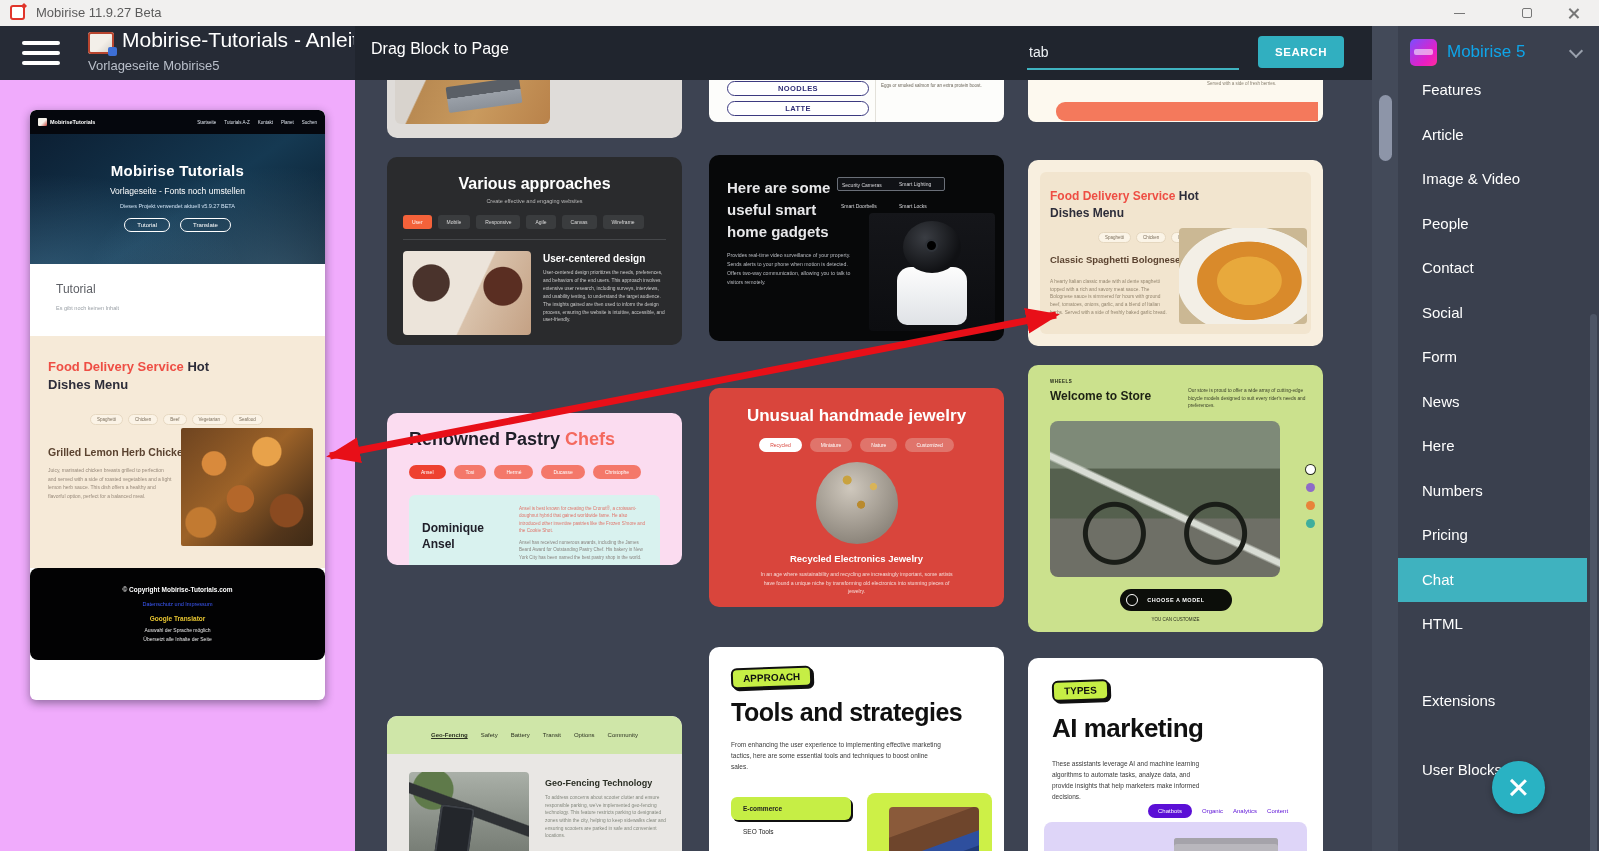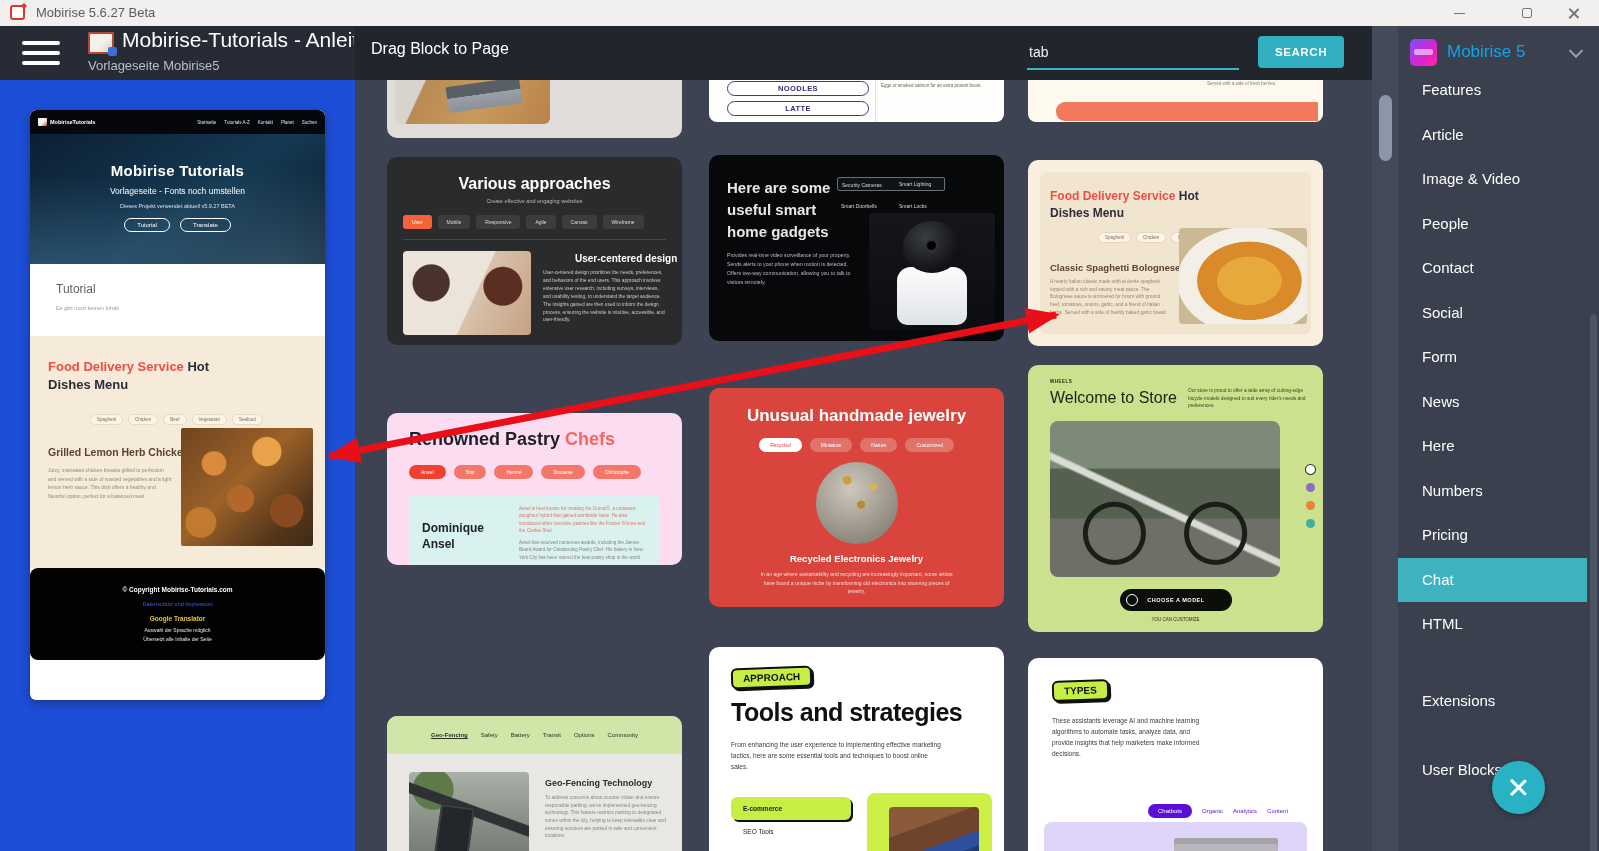--- a/index.html
+++ b/index.html
@@ -24,21 +24,21 @@
   #appheader{left:0;top:26px;width:1599px;height:54px;background:#262b36;z-index:2;}
   #hamburger{left:22px;top:14px;width:38px;height:26px;cursor:pointer;}
   #hamburger b{position:absolute;left:0;width:38px;height:4px;border-radius:2px;background:#fff;}
   #hamburger b:nth-child(1){top:1px;} #hamburger b:nth-child(2){top:11px;} #hamburger b:nth-child(3){top:21px;}
   #proj-logo{left:88px;top:6px;width:26px;height:22px;background:linear-gradient(135deg,#f3efe9 55%,#cfc9c0);border-radius:3px;box-shadow:inset 0 0 0 2px #b8452f;}
   #proj-logo:after{content:"";position:absolute;right:-3px;bottom:-2px;width:9px;height:9px;background:#3d6fd6;border-radius:2px;}
   #proj-title{left:122px;top:2px;font-size:21px;color:#ffffff;white-space:nowrap;width:232px;overflow:hidden;}
   #proj-sub{left:88px;top:32px;font-size:13px;color:#b9bfca;white-space:nowrap;}
 
   
-  #leftpane{left:0;top:80px;width:355px;height:771px;background:#1d4ed8;z-index:1;}
+  #leftpane{left:0;top:80px;width:355px;height:771px;background:#f0abfc;z-index:1;}
   #preview{left:30px;top:30px;width:295px;height:590px;background:#ffffff;border-radius:6px;box-shadow:0 3px 10px rgba(20,25,40,.45);overflow:hidden;}
   .pv-nav{position:relative;height:24px;background:#05070d;border-radius:6px 6px 0 0;display:flex;align-items:center;padding:0 8px;}
   .pv-brandbox{display:flex;align-items:center;gap:3px;}
   .pv-logo{width:9px;height:8px;background:linear-gradient(135deg,#f5f1ea 55%,#c9433a);border-radius:1px;}
   .pv-brand{color:#fff;font-size:5.5px;font-weight:bold;}
   .pv-links{margin-left:auto;display:flex;gap:8px;}
   .pv-links span{color:#dfe5ee;font-size:4.5px;}
   .pv-hero{position:relative;height:130px;background:
      radial-gradient(ellipse at 85% 115%,rgba(130,185,215,.35),transparent 55%),
      radial-gradient(ellipse at 5% 105%,rgba(110,165,200,.28),transparent 50%),
@@ -100,42 +100,42 @@
   #c-appr .t{margin-top:18px;text-align:center;font-size:16px;font-weight:bold;}
   #c-appr .s{margin-top:5px;text-align:center;font-size:5.5px;color:#b9b9b9;}
   #c-appr .tabs{position:absolute;left:16px;top:58px;display:flex;gap:6px;}
   #c-appr .tabs span{background:#3a3c3e;border-radius:3px;padding:4px 9px;font-size:5px;color:#ddd;}
   #c-appr .tabs span.on{background:#f4623a;color:#fff;}
   #c-appr .hr{position:absolute;left:16px;top:82px;width:263px;height:1px;background:#45474a;}
   #c-appr .img{position:absolute;left:16px;top:94px;width:128px;height:84px;border-radius:4px;background:
       radial-gradient(circle at 22% 38%,#4a332c 0 16%,transparent 17%),
       radial-gradient(circle at 78% 42%,#5a2e22 0 17%,transparent 18%),
       linear-gradient(115deg,#ece4da 0 55%,#d9c2ab 56%,#c4a184);}
-  #c-appr .h{position:absolute;left:156px;top:96px;font-size:10px;font-weight:bold;margin-left:32px;}
+  #c-appr .h{position:absolute;left:156px;top:96px;font-size:10px;font-weight:bold;}
   #c-appr .b{position:absolute;left:156px;top:112px;width:125px;font-size:4.8px;line-height:1.65;color:#c9c9c9;}
 
   
   #c-gadg{left:354px;top:131px;width:295px;height:186px;background:#070809;color:#e8e8ea;}
   #c-gadg .h{position:absolute;left:18px;top:22px;width:115px;font-size:15px;font-weight:bold;line-height:1.45;}
   .gsel{position:absolute;width:108px;height:14px;font-size:5px;color:#d8d8dc;line-height:14px;padding:0 4px;}
   .gsel.on{border:1px solid #6a6f78;border-radius:2px;background:#101216;}
   #c-gadg .b{position:absolute;left:18px;top:96px;width:130px;font-size:5.2px;line-height:1.7;color:#b9bcc2;}
   #c-gadg .cam{position:absolute;left:160px;top:58px;width:126px;height:118px;border-radius:4px;background:linear-gradient(180deg,#15161a,#0c0d10);}
   #c-gadg .cam .base{position:absolute;left:28px;bottom:6px;width:70px;height:58px;background:linear-gradient(180deg,#fdfdfd,#dfe2e6);border-radius:14px 14px 10px 10px;}
   #c-gadg .cam .dome{position:absolute;left:34px;top:8px;width:58px;height:52px;background:radial-gradient(circle at 38% 32%,#3a3d43,#101114 70%);border-radius:50%;}
   #c-gadg .cam .lens{position:absolute;left:56px;top:26px;width:13px;height:13px;background:#000;border:2px solid #2e3238;border-radius:50%;}
 
   
   #c-food{left:673px;top:136px;width:295px;height:186px;background:#f8efdf;}
   #c-food .inner{position:absolute;left:12px;top:12px;width:271px;height:162px;background:#f2e5cf;border-radius:6px;}
   #c-food .title{position:absolute;left:22px;top:28px;width:180px;font-size:12px;font-weight:bold;line-height:1.4;}
   #c-food .red{color:#ee4e44;} #c-food .dark{color:#2d2d3a;}
   #c-food .tabs{position:absolute;left:70px;top:72px;display:flex;gap:5px;}
   #c-food .tabs span{background:#fbf4e7;border:1px solid #e5d7bf;border-radius:7px;padding:2px 6px;font-size:4.5px;color:#7c6f5c;}
-  #c-food .h{position:absolute;left:22px;top:102px;font-size:9.5px;font-weight:bold;color:#5b4330;}
+  #c-food .h{position:absolute;left:22px;top:94px;font-size:9.5px;font-weight:bold;color:#5b4330;}
   #c-food .b{position:absolute;left:22px;top:118px;width:120px;font-size:4.8px;line-height:1.6;color:#94866f;}
   #c-food .img{position:absolute;right:16px;top:68px;width:128px;height:96px;border-radius:4px;background:
      radial-gradient(ellipse at 55% 55%,#e8a93c 0 32%,#d98a2b 33% 52%,#f3efe6 53% 72%,#cbb894 73%),
      linear-gradient(135deg,#b98a54,#8a5f33);}
 
   
   #c-pastry{left:32px;top:389px;width:295px;height:152px;background:#fbdcf0;}
   #c-pastry .t{margin:16px 0 0 22px;font-size:18px;font-weight:bold;color:#1e1e28;}
   #c-pastry .t em{font-style:normal;color:#f4695e;}
   #c-pastry .tabs{position:absolute;left:22px;top:52px;display:flex;gap:8px;}
@@ -156,21 +156,21 @@
      radial-gradient(circle at 38% 22%,#c9a23f 0 5%,transparent 6%),
      radial-gradient(circle at 55% 52%,#b98a2e 0 6%,transparent 7%),
      radial-gradient(circle at 70% 30%,#d9b458 0 4%,transparent 5%),
      radial-gradient(circle at 42% 32%,#cfc8bd,#8d867c 75%);}
   #c-jewel .h{margin-top:9px;font-size:9.5px;font-weight:bold;}
   #c-jewel .b{margin:6px auto 0;width:200px;font-size:5.2px;line-height:1.65;color:#f6d9d5;}
 
   
   #c-store{left:673px;top:341px;width:295px;height:267px;background:#cbe18d;color:#1d2114;}
   #c-store .lbl{position:absolute;left:22px;top:14px;font-size:4.5px;font-weight:bold;letter-spacing:.5px;}
-  #c-store .t{position:absolute;left:22px;top:24px;font-size:16px;font-weight:normal;}
+  #c-store .t{position:absolute;left:22px;top:24px;font-size:12px;font-weight:bold;}
   #c-store .b{position:absolute;left:160px;top:22px;width:122px;font-size:4.8px;line-height:1.6;color:#3a4028;}
   #c-store .img{position:absolute;left:22px;top:56px;width:230px;height:156px;border-radius:8px;background:
      radial-gradient(circle at 28% 72%,transparent 0 13%,#1a1d18 13.5% 15.5%,transparent 16%),
      radial-gradient(circle at 72% 72%,transparent 0 13%,#1a1d18 13.5% 15.5%,transparent 16%),
      linear-gradient(25deg,transparent 44%,#d8dcd4 45% 47%,transparent 48%),
      linear-gradient(180deg,#7e8a78 0 30%,#55604e 31% 62%,#6e6f66 63%);}
   #c-store .dots{position:absolute;right:8px;top:100px;display:flex;flex-direction:column;gap:9px;align-items:center;}
   #c-store .dots i{width:9px;height:9px;border-radius:50%;display:block;}
   #c-store .dots i.d1{background:#fff;box-shadow:0 0 0 1px #2a2e20;}
   #c-store .dots i.d2{background:#8e6bc8;} #c-store .dots i.d3{background:#e8833a;} #c-store .dots i.d4{background:#3fae9d;}
@@ -236,21 +236,21 @@
 
   #arrow-svg{position:absolute;left:0;top:0;width:1599px;height:851px;z-index:40;pointer-events:none;}
 </style>
 </head>
 <body>
 
 <div id="stage">
 
   <div class="abs" id="titlebar">
     <div class="abs" id="tb-icon"></div>
-    <div class="abs" id="tb-title">Mobirise 5.6.27 Beta</div>
+    <div class="abs" id="tb-title">Mobirise 11.9.27 Beta</div>
     <div class="abs wc" id="wc-min">
         <i></i>
       </div>
     <div class="abs wc" id="wc-max">
         <i></i>
       </div>
     <div class="abs wc" id="wc-close">
         <i></i>
       </div>
   </div>
@@ -462,20 +462,21 @@
         <div class="item">SEO Tools</div>
         <div class="item">Social Media</div>
       </div>
       <div class="panel">
           <div class="ph"></div>
         </div>
     </div>
 
     <div class="card" id="c-ai">
       <div class="badge badge-w">TYPES</div>
+      <div class="t">AI marketing</div>
       <div class="b">These assistants leverage AI and machine learning algorithms to automate tasks, analyze data, and provide insights that help marketers make informed decisions.</div>
       <div class="tabs">
         <span class="on">Chatbots</span>
         <span>Organic</span>
         <span>Analytics</span>
         <span>Content</span>
       </div>
       <div class="panel">
           <div class="doc"></div>
         </div>

